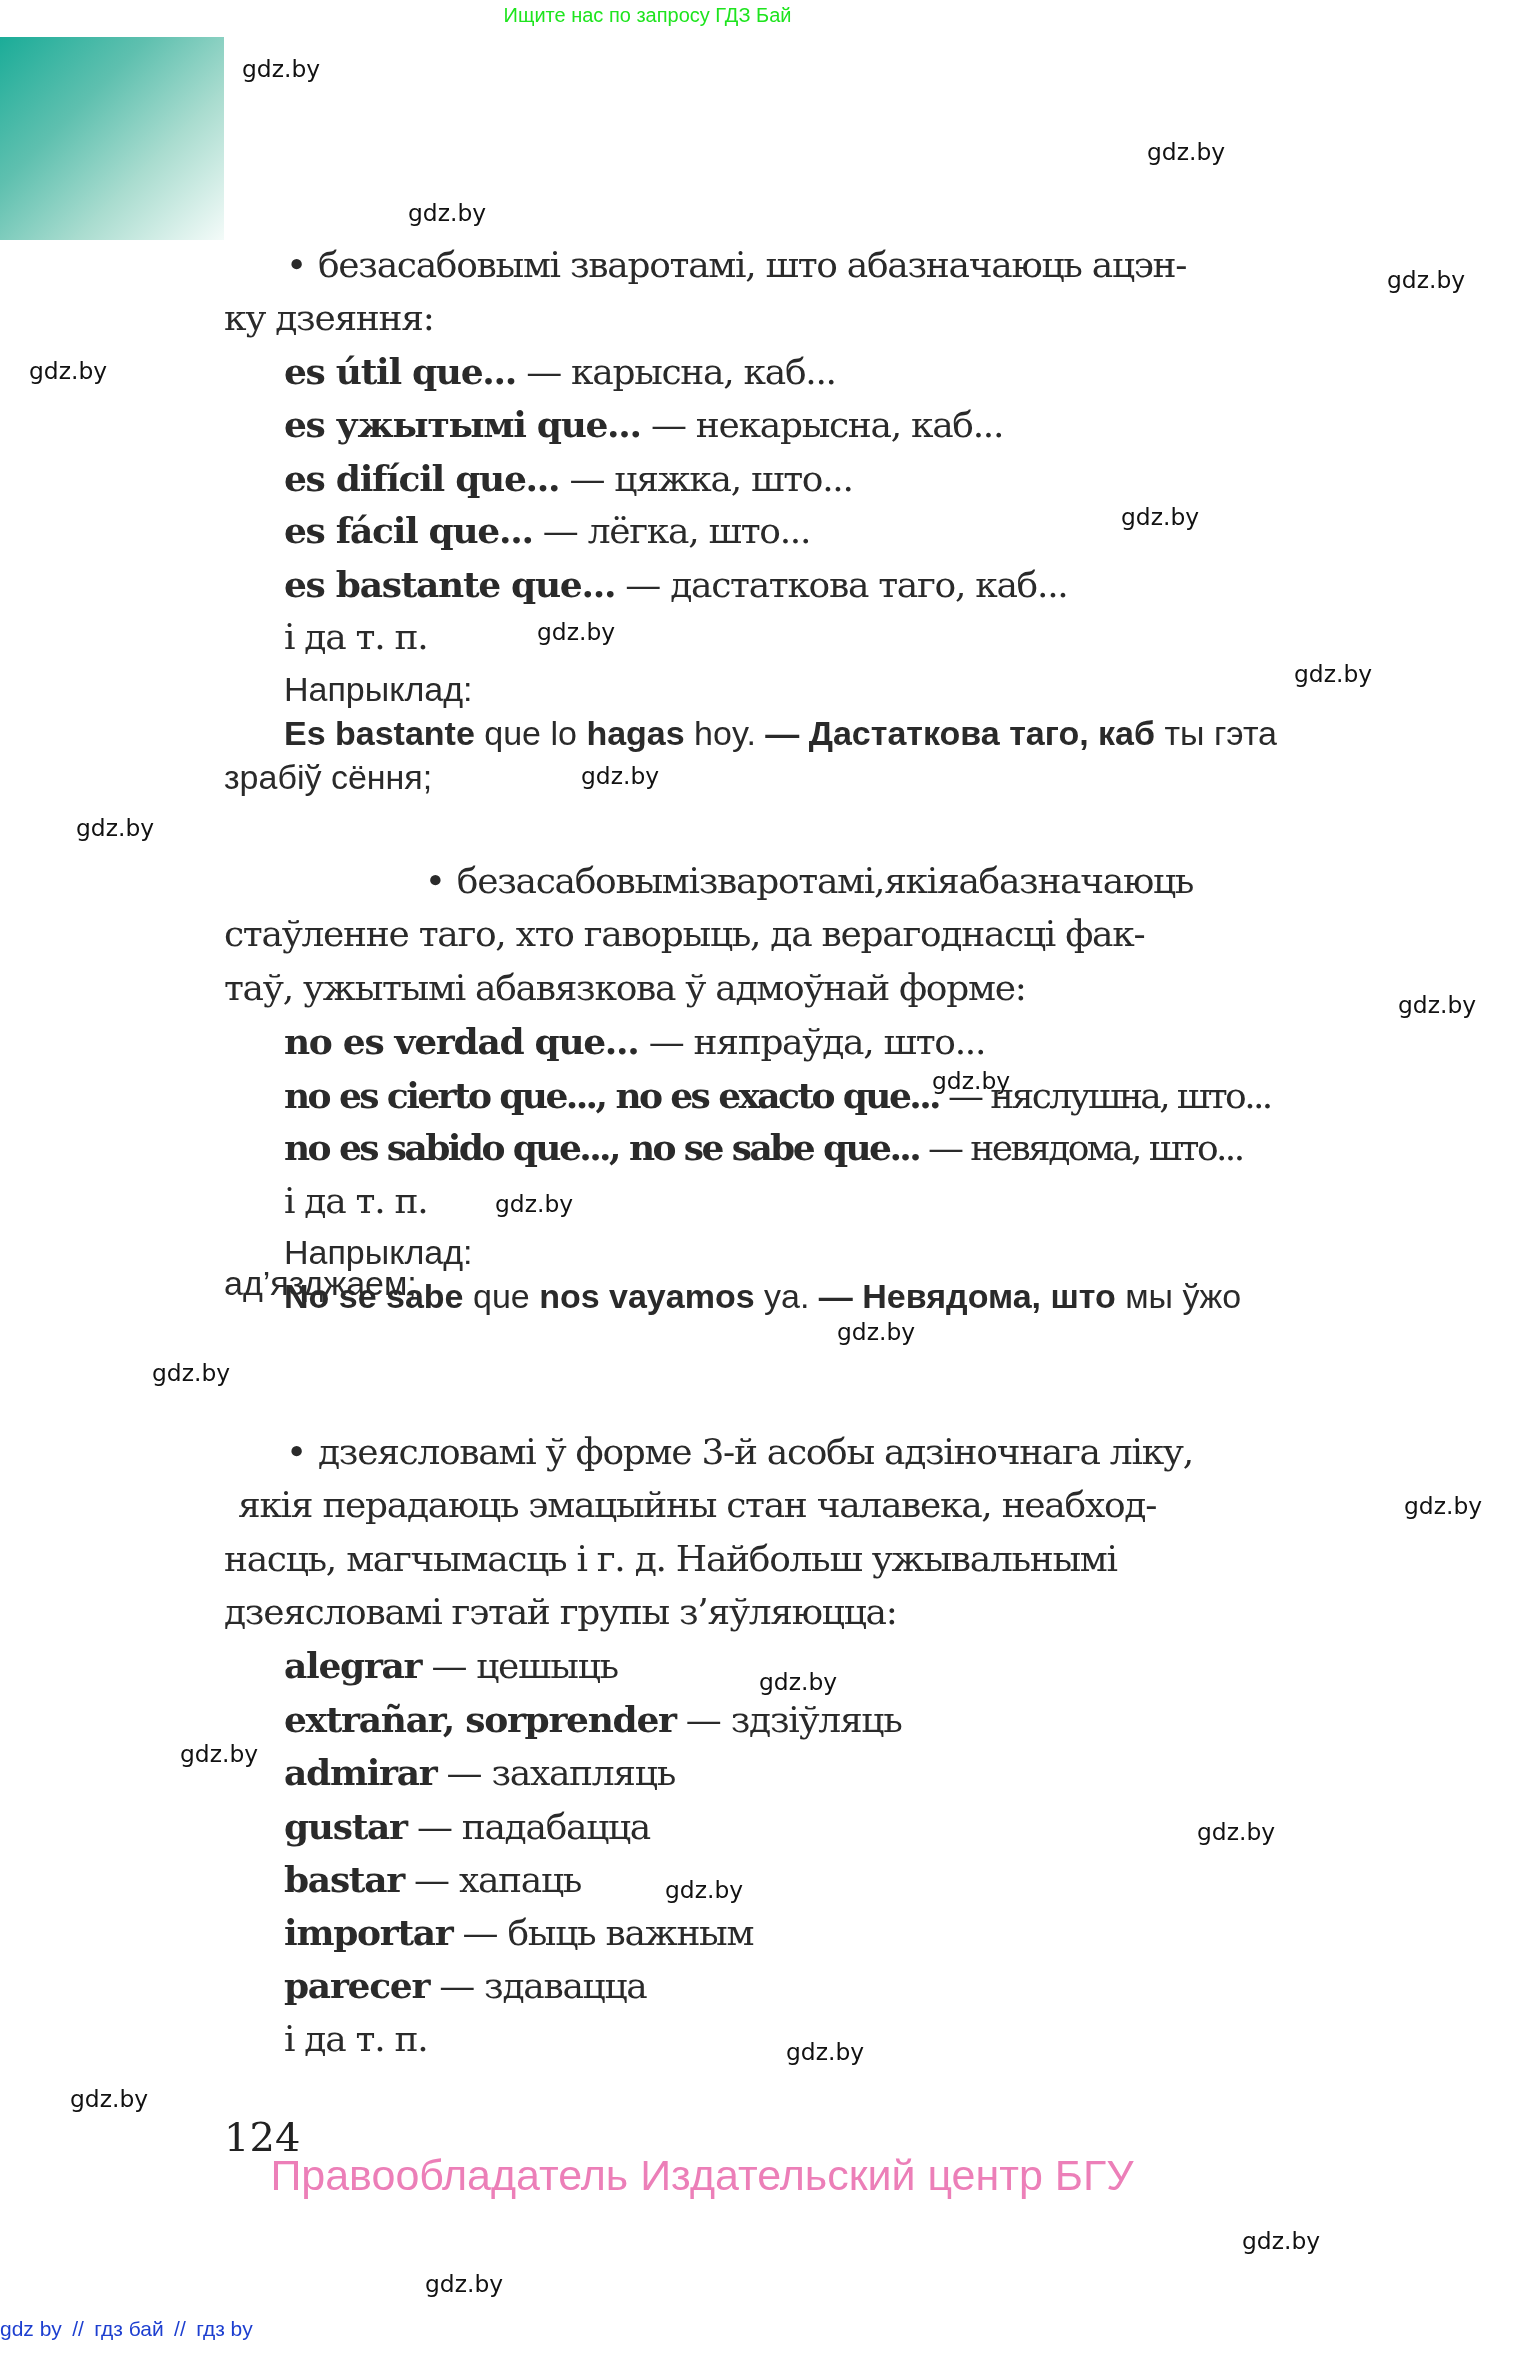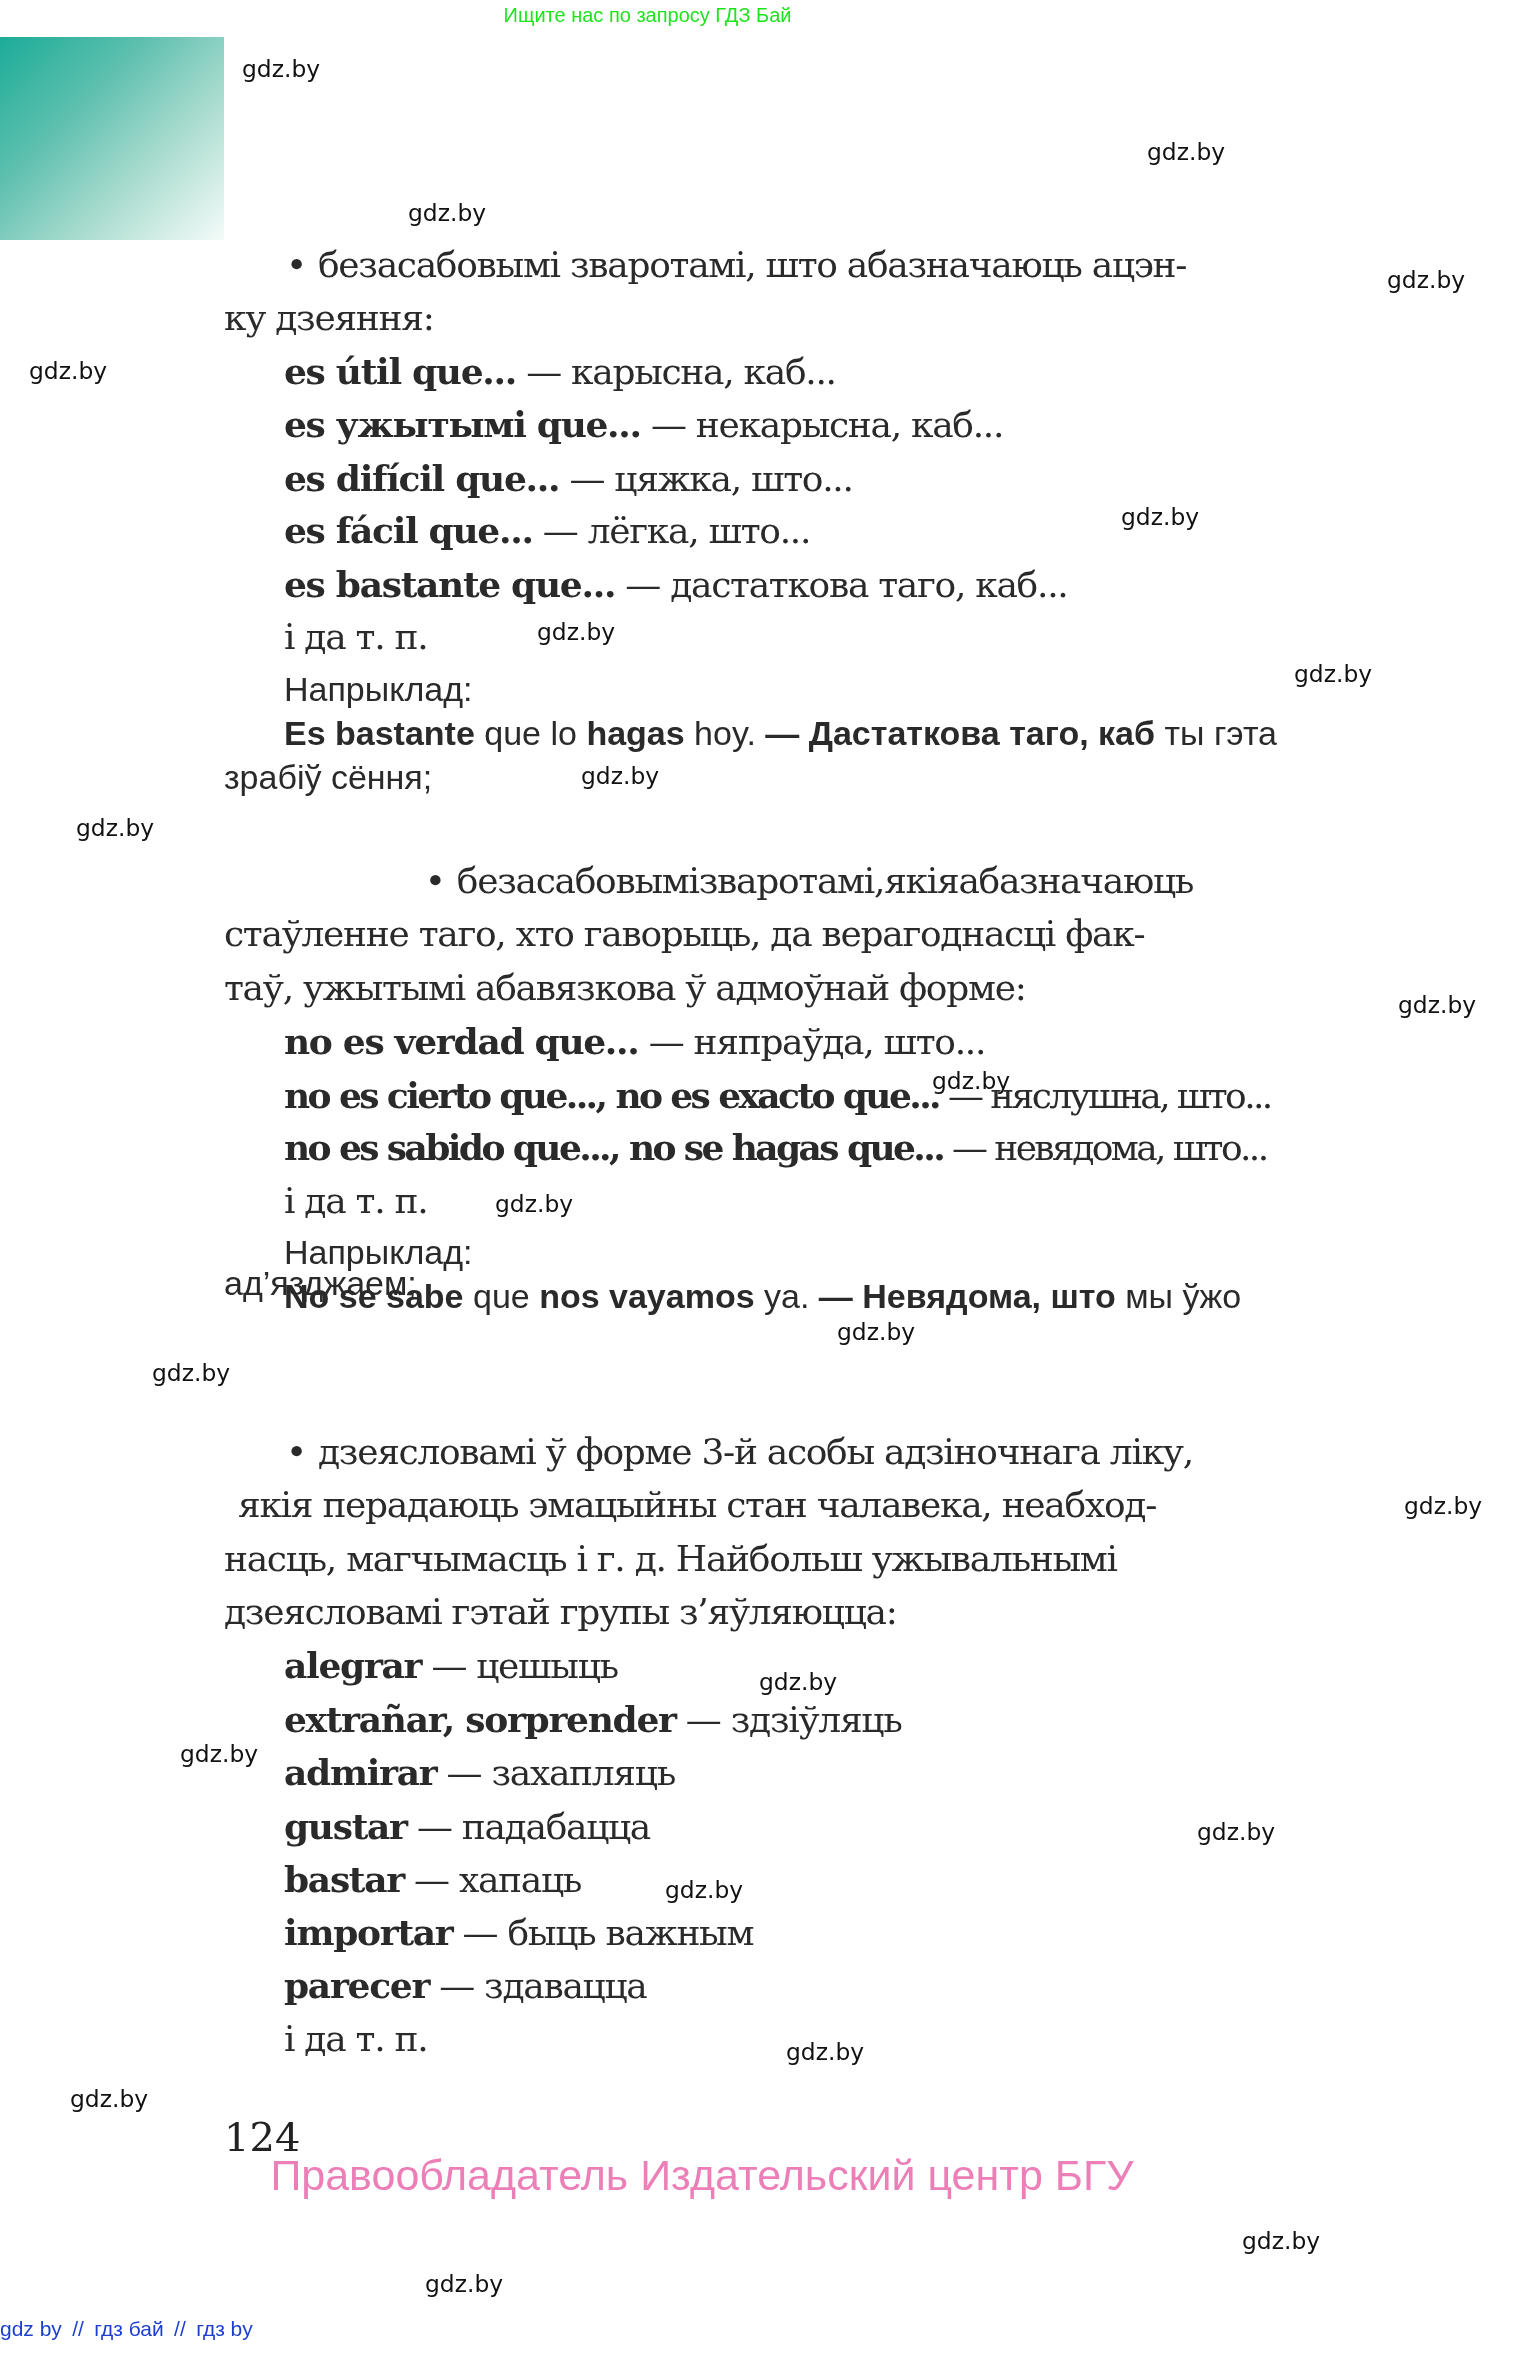--- a/index.html
+++ b/index.html
@@ -118,21 +118,21 @@
 <div class="line" style="left:224px;top:913px">стаўленне таго, хто гаворыць, да верагоднасці фак-</div>
 <div class="line" style="left:224px;top:967px">таў, ужытымі абавязкова ў адмоўнай форме:</div>
 
 <div class="line" style="left:284px;top:1020px">
   <span class="b">no es verdad que...</span><span> — </span><span>няпраўда, што...</span>
 </div>
 <div class="line" style="left:284px;top:1074px;letter-spacing:-2.6px">
   <span class="b">no es cierto que..., no es exacto que...</span><span> — </span><span>няслушна, што...</span>
 </div>
 <div class="line" style="left:284px;top:1126px;letter-spacing:-2.6px">
-  <span class="b">no es sabido que..., no se hagas que...</span><span> — </span><span>невядома, што...</span>
+  <span class="b">no es sabido que..., no se sabe que...</span><span> — </span><span>невядома, што...</span>
 </div>
 <div class="line" style="left:284px;top:1180px">і да т. п.</div>
 
 <div class="sans" style="left:284px;top:1233px">Напрыклад:</div>
 <div class="sans" style="left:284px;top:1277px">
   <span class="sb">No se sabe</span><span> que </span><span class="sb">nos vayamos</span><span> ya. </span><span class="sb">— Невядома, што</span><span> мы ўжо</span>
 </div>
 <div class="sans" style="left:224px;top:1264px">ад’язджаем;</div>
 
 <div class="line" style="left:286px;top:1431px">

